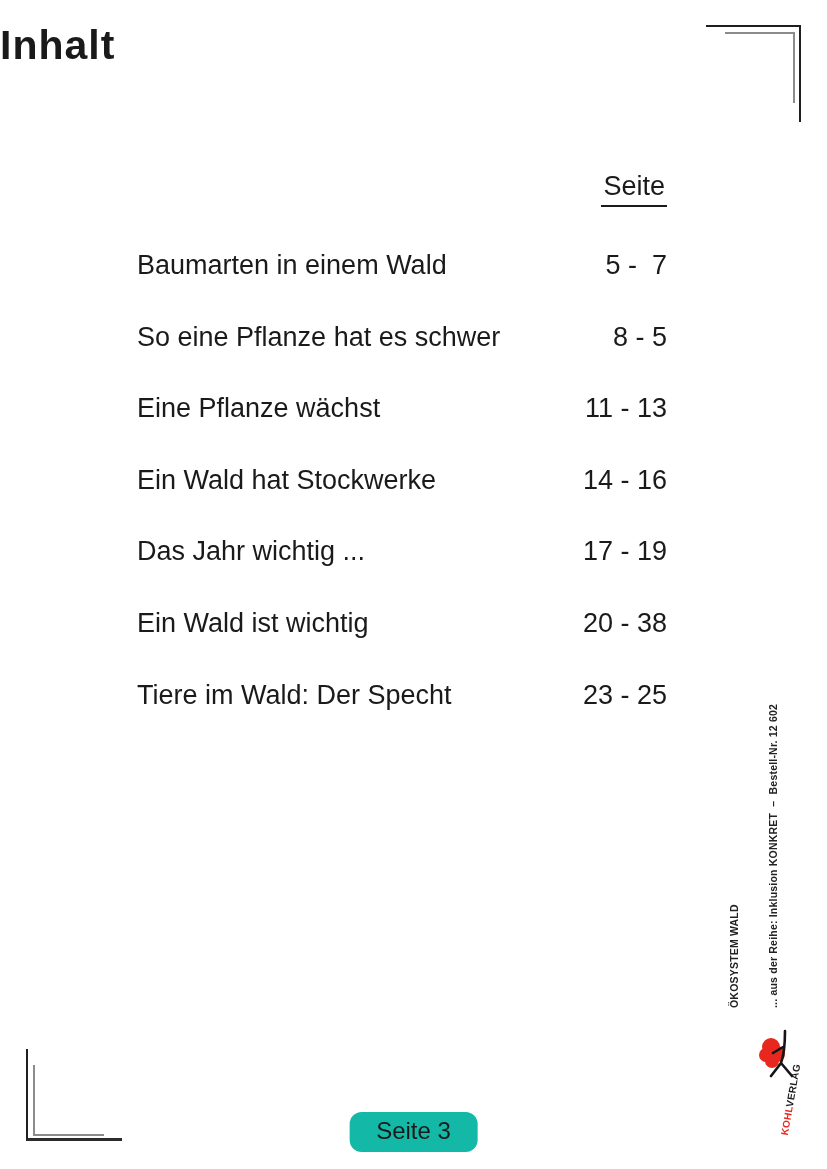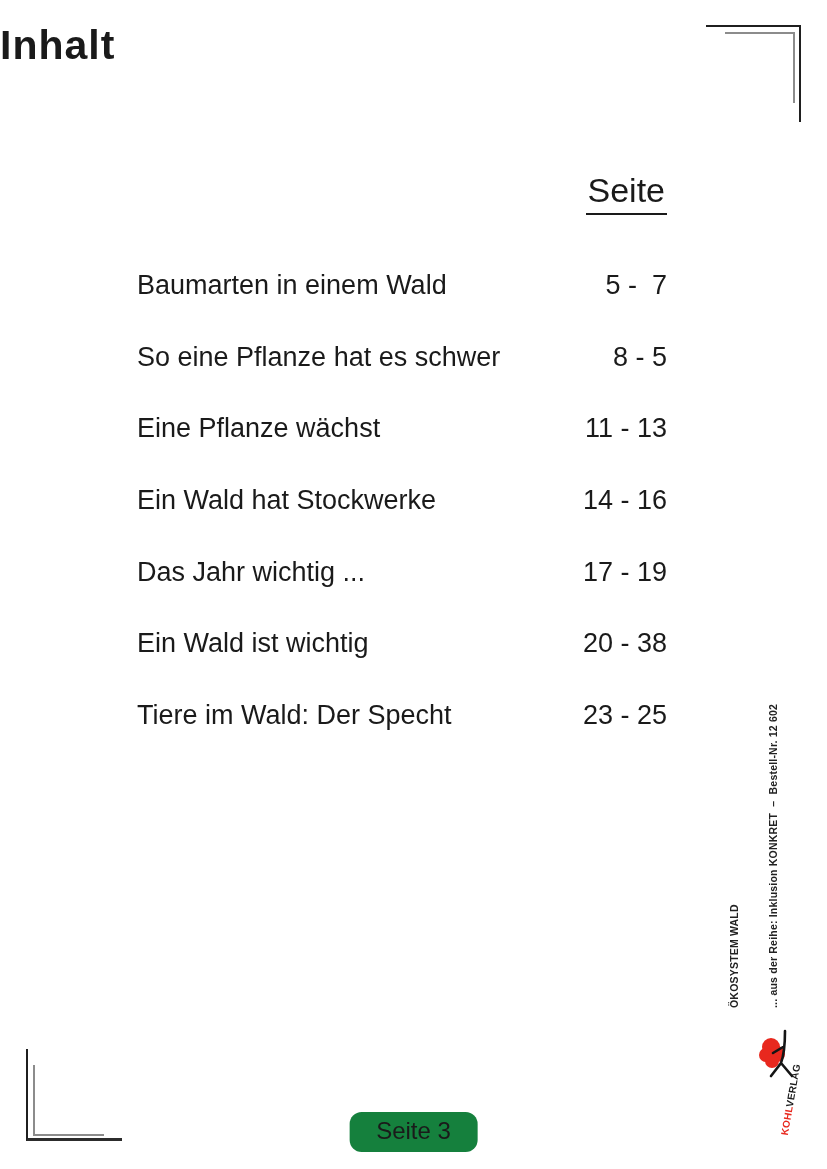--- a/index.html
+++ b/index.html
@@ -27,30 +27,30 @@
   
   .title {
     position:absolute; top:22px; left:0; width:100%;
     font-size:41px; font-weight:bold; letter-spacing:1px;
   }
 
   
   .toc { position:absolute; left:137px; width:530px; top:0; height:940px; }
   .toc-header {
     position:absolute; top:171px; right:0;
-    font-size:34px;
+    font-size:27px;
   }
   .toc-header .underlined {
     display:inline-block;
     border-bottom:2px solid #1a1a1a;
     padding:0 2px 3px 2px;
   }
   .toc-list { position:absolute; top:250px; left:0; width:100%; }
   .toc-row {
-    display:flex; justify-content:space-between; align-items:center;
+    display:flex; justify-content:space-between; 
     height:71.6px;
     font-size:27px;
   }
   .row-title { white-space:pre; }
   .row-pages { white-space:pre; text-align:right; min-width:90px; }
 
   
   .vertical-meta {
     position:absolute; right:21px; top:698px; height:310px;
     writing-mode:vertical-rl; transform:rotate(180deg);
@@ -67,21 +67,21 @@
     letter-spacing:0.3px;
   }
   .logo-text .kohl   { color:#e8281e; }
   .logo-text .verlag { color:#1a1a1a; }
   .logo-tree { position:absolute; left:0; bottom:2px; }
 
   
   .page-badge {
     position:absolute; left:50%; bottom:17px;
     transform:translateX(-50%);
-    background:#15803d;
+    background:#14b8a6;
     border-radius:12px;
     padding:5px 27px 7px 27px;
     font-size:24px;
   }
 </style>
 </head>
 <body>
 
 <div class="page">
 

